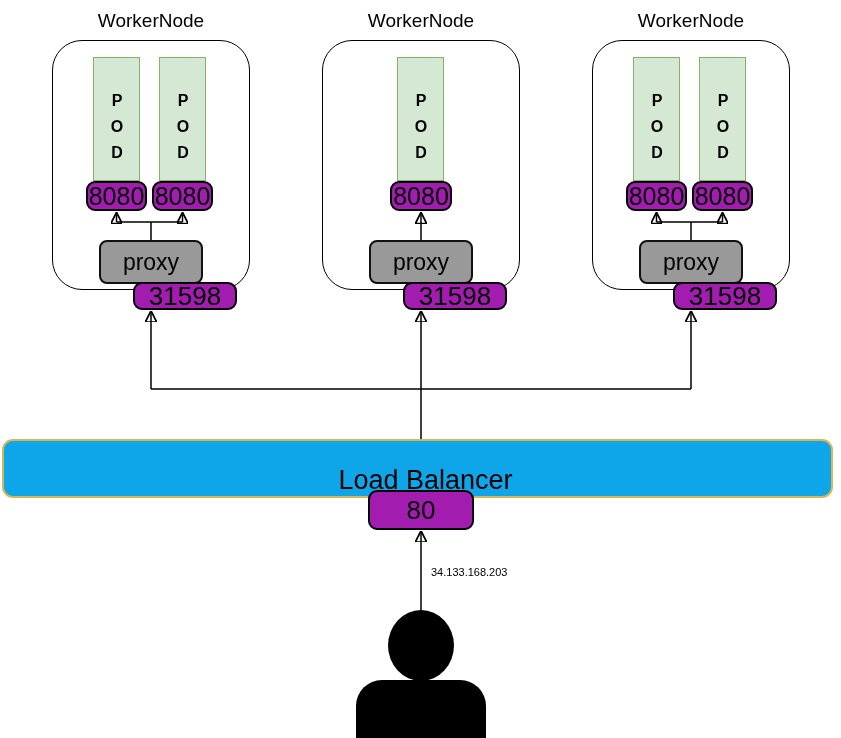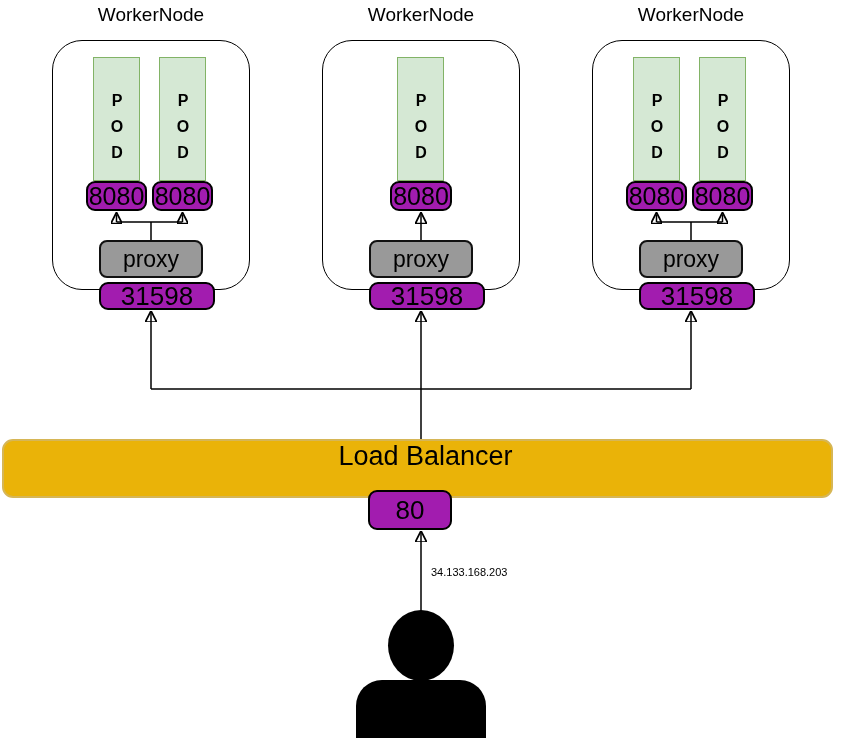--- a/index.html
+++ b/index.html
@@ -1,47 +1,47 @@
 <!DOCTYPE html>
 <html><head>
 <meta charset="utf-8">
 <style>
   * { margin:0; padding:0; box-sizing:border-box; }
   html,body { width:841px; height:738px; background:#ffffff; overflow:hidden;
               font-family:"Liberation Sans", sans-serif; color:#000; }
   #canvas { position:relative; width:841px; height:738px; background:#fff; }
 
-  .node-title { position:absolute; top:4px; width:198px; text-align:center;
+  .node-title { position:absolute; top:10px; width:198px; text-align:center;
                 font-size:19px; }
   .worker-node { position:absolute; top:40px; width:198px; height:250px;
                  border:1.5px solid #000; border-radius:30px; background:#fff; z-index:1; }
 
   .pod { position:absolute; top:57px; width:47px; height:124px;
          background:#d5e8d4; border:1px solid #82b366; z-index:2;
          display:flex; align-items:center; justify-content:center; }
   .pod-label { writing-mode:vertical-lr; text-orientation:upright;
                font-weight:bold; font-size:16px; letter-spacing:9px;
                line-height:1; padding-top:24px; }
 
   .port-box { position:absolute; background:#a21caf; border:2px solid #000;
               border-radius:9px; z-index:3; display:flex; align-items:center;
               justify-content:center; line-height:1; }
   .pod-port { top:181px; width:61px; height:30px; font-size:25px; }
-  .node-port { top:282px; width:116px; height:28px; font-size:26px; }
+  .node-port { top:282px; width:104px; height:28px; font-size:26px;margin-left:34px; }
 
-  .proxy-box { position:absolute; top:240px; width:104px; height:38px;
+  .proxy-box { position:absolute; top:240px; width:104px; height:44px;
                background:#999999; border:2px solid #111111; border-radius:8px;
                z-index:3; display:flex; align-items:center; justify-content:center;
                font-size:23px; line-height:1; }
 
   .lb { position:absolute; left:2px; top:439px; width:831px; height:59px;
-        background:#eab308; border:2px solid #d6b656; border-radius:11px;
-        z-index:1; display:flex; align-items:flex-start; justify-content:center;
+        background:#0ea5e9; border:2px solid #d6b656; border-radius:11px;
+        z-index:1; display:flex; align-items:flex-end; justify-content:center;
         font-size:27px;padding-left:16px; }
-  .lb-port { position:absolute; left:368px; top:490px; width:84px; height:40px;
+  .lb-port { position:absolute; left:368px; top:490px; width:106px; height:40px;
              font-size:26px; }
 
   #connectors { position:absolute; left:0; top:0; width:841px; height:738px;
                 z-index:2; pointer-events:none; }
   #connectors path { stroke:#000; stroke-width:1.5; fill:none; }
 
   .client-ip { position:absolute; left:431px; top:566px; font-size:11px; }
   .person-head { position:absolute; left:388px; top:610px; width:66px; height:71px;
                  background:#000; border-radius:50%; z-index:3; }
   .person-body { position:absolute; left:356px; top:680px; width:130px; height:58px;

